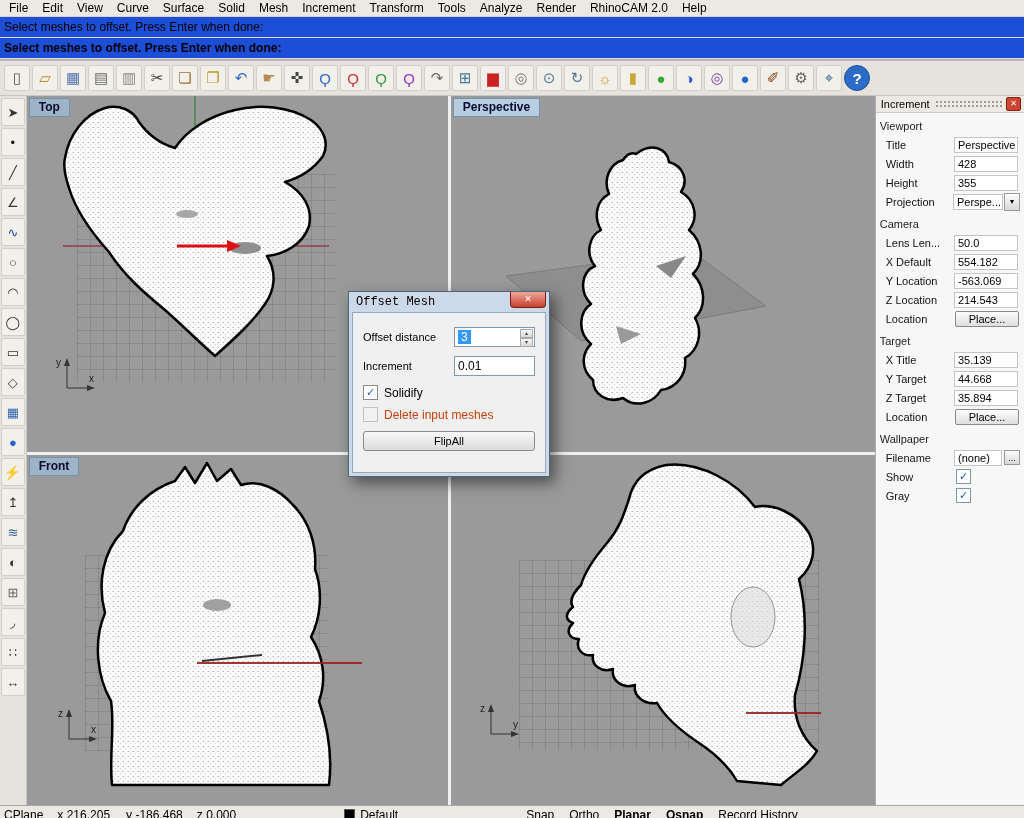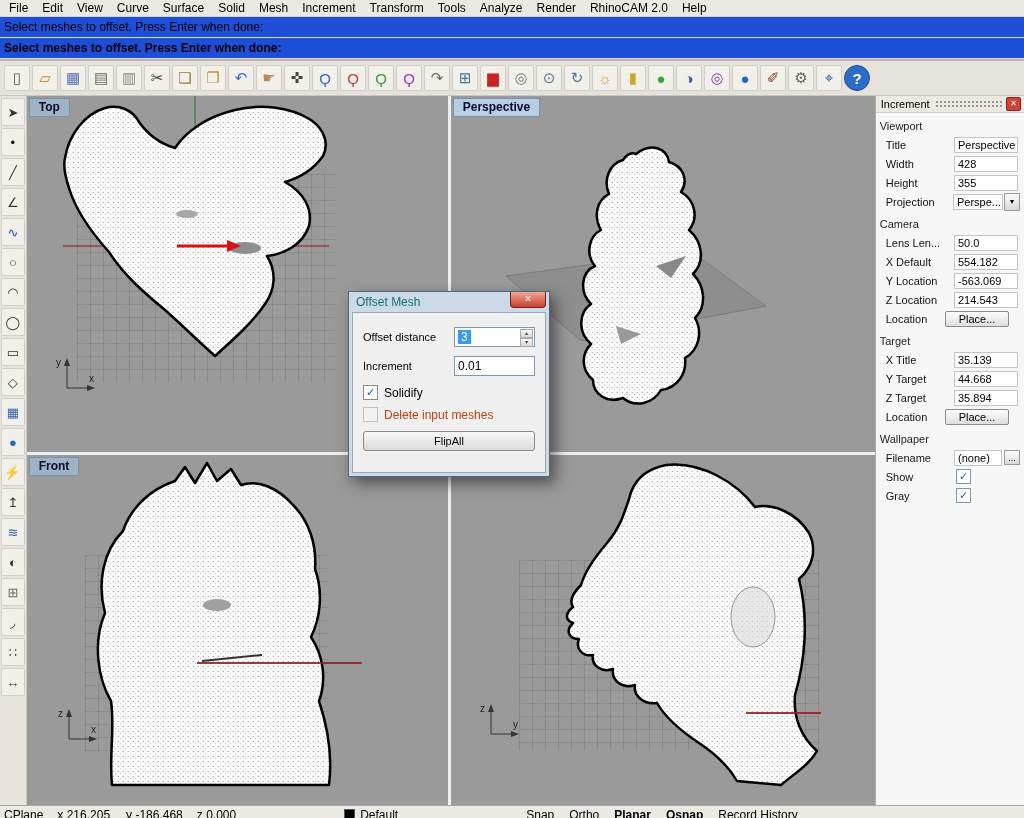--- a/index.html
+++ b/index.html
@@ -52,42 +52,42 @@
   .prop-label{flex:1;color:#111;white-space:nowrap;overflow:hidden;}
   .prop-value{width:56px;height:14px;line-height:14px;background:#fff;border:1px solid #c4c4c4;padding:0 3px;
               margin-right:6px;overflow:hidden;white-space:nowrap;flex:0 0 auto;}
   .prop-value.dd{width:42px;margin-right:1px;}
   .prop-value.file{width:40px;margin-right:2px;}
   .dd-btn{width:14px;height:16px;line-height:15px;text-align:center;background:linear-gradient(#fdfdfd,#d8d8d8);
           border:1px solid #9a9a9a;font-size:8px;margin-right:4px;flex:0 0 auto;cursor:default;}
   .ellipsis-btn{width:16px;height:15px;line-height:10px;text-align:center;background:linear-gradient(#fdfdfd,#d8d8d8);
           border:1px solid #9a9a9a;font-size:9px;padding:0;margin-right:4px;flex:0 0 auto;}
   .prop-btn{width:64px;height:16px;background:linear-gradient(#fdfdfd,#dedede);border:1px solid #8a8a8a;border-radius:2px;
-            margin-right:15px;font-size:11px;padding:0;flex:0 0 auto;}
+            margin-right:5px;font-size:11px;padding:0;flex:0 0 auto;}
   .prop-check{width:13px;height:13px;background:#fff;border:1px solid #7a98af;color:#2255cc;font-size:11px;line-height:12px;
               text-align:center;margin-right:53px;flex:0 0 auto;cursor:default;}
 
   
   .statusbar{height:17px;background:#ece9e2;border-top:1px solid #a8a8a8;display:flex;align-items:center;font-size:12px;}
   .sb-item{white-space:nowrap;cursor:default;}
   .sb-cplane{margin-left:4px;}
   .sb-x{margin-left:14px;}
   .sb-y{margin-left:16px;}
   .sb-z{margin-left:14px;}
   .layer-swatch{width:9px;height:9px;background:#000;border:1px solid #555;margin-left:108px;flex:0 0 auto;}
   .sb-default{margin-left:5px;}
   .sb-toggles{margin-left:128px;display:flex;gap:15px;}
   .sb-item.bold{font-weight:bold;}
   .sb-rh{margin-left:15px;}
 
   
   .dialog{position:absolute;left:348px;top:291px;width:194px;background:#ccd9e8;border:1px solid #4f6580;
           box-shadow:5px 6px 14px rgba(0,0,0,.5);z-index:20;padding:0 3px 3px;}
   .dialog-title{height:20px;display:flex;align-items:flex-start;}
-  .dialog-title-text{flex:1;line-height:20px;padding-left:4px;color:#0f766e;cursor:default;}
+  .dialog-title-text{flex:1;line-height:20px;padding-left:4px;color:#000000;cursor:default;font-family:Liberation Mono, monospace;}
   .dialog-close{width:34px;height:15px;background:linear-gradient(#f0a898,#c8402c);border:1px solid #7a1f12;border-top:none;
                 border-radius:0 0 4px 4px;color:#fff;text-align:center;line-height:14px;font-size:9px;cursor:default;}
   .dialog-body{background:#f0f0f0;border:1px solid #98a8b8;padding:14px 10px 10px;}
   .drow{display:flex;align-items:center;margin-bottom:9px;}
   .dlabel{flex:1;font-size:11px;}
   .dinput{width:76px;height:18px;background:#fff;border:1px solid #7a9ab5;position:relative;display:flex;align-items:center;
           padding-left:3px;font-size:12px;flex:0 0 auto;}
   .sel{background:#3399ff;color:#fff;padding:0 3px;}
   .spin{position:absolute;right:1px;top:1px;width:13px;height:14px;display:flex;flex-direction:column;}
   .spin span{flex:1;font-size:6px;line-height:7px;text-align:center;background:linear-gradient(#f8f8f8,#d8d8d8);

